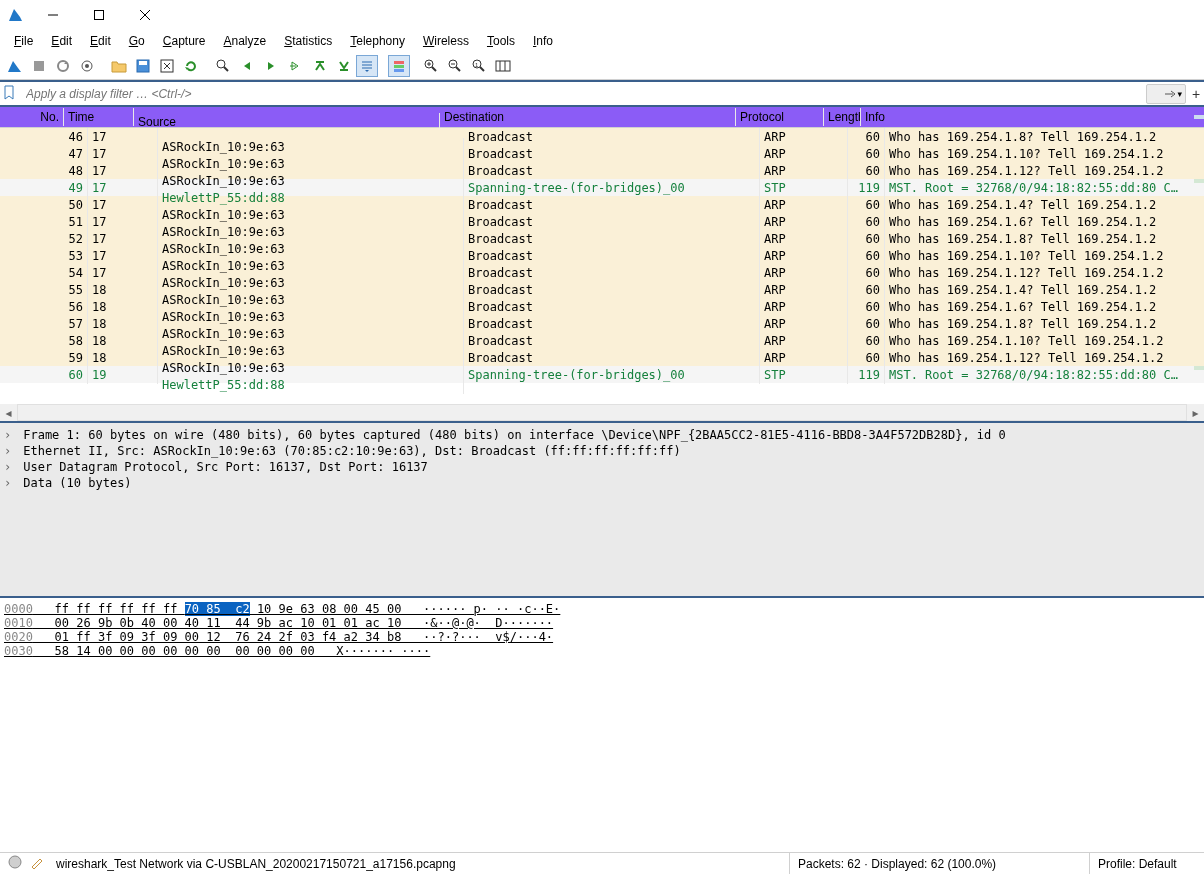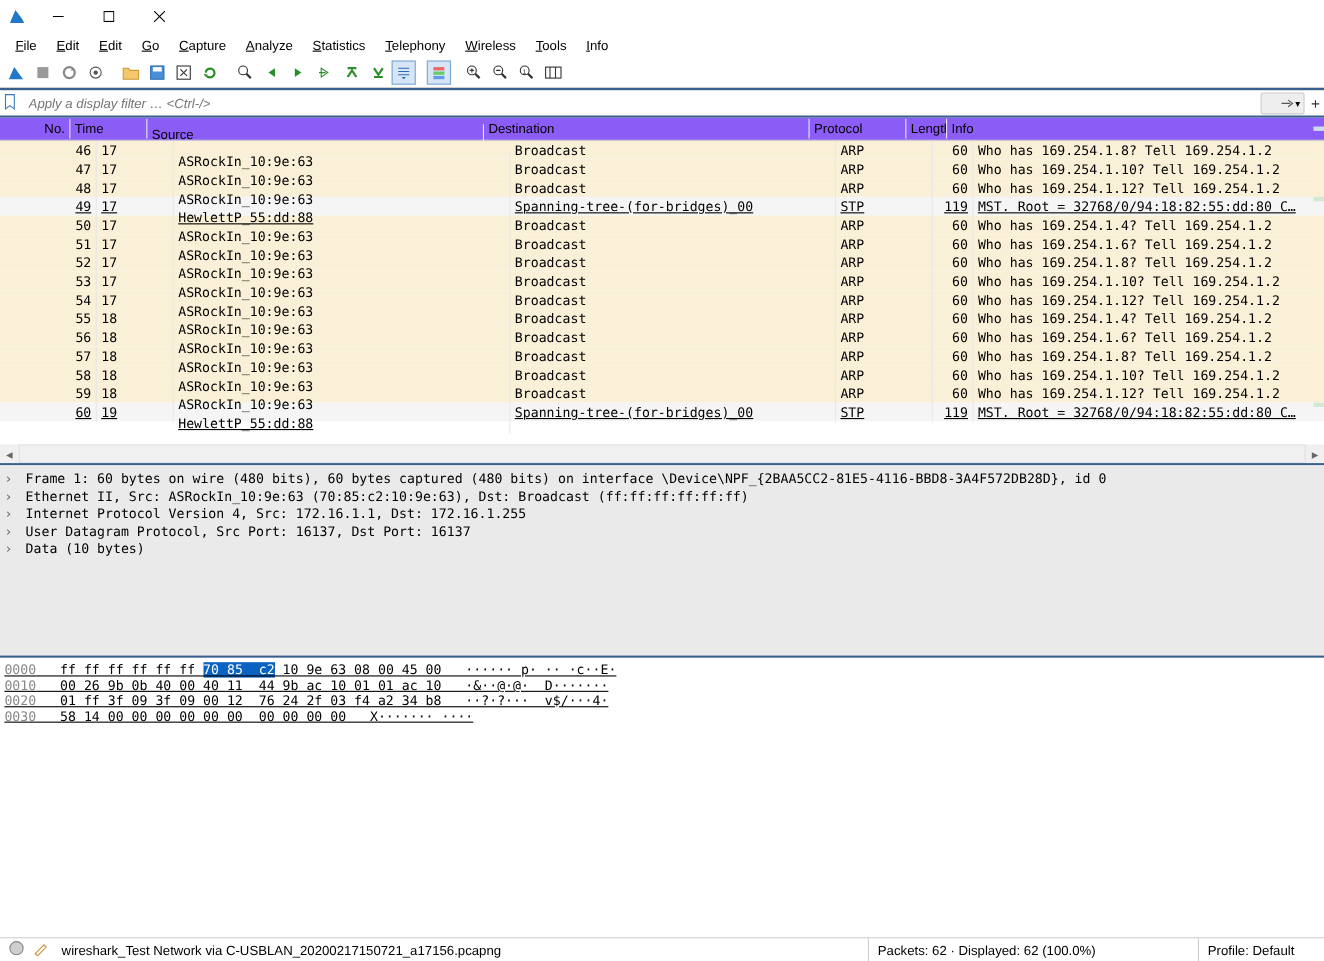--- a/index.html
+++ b/index.html
@@ -19,21 +19,21 @@
 .filterbar .bookmark { width:18px; height:18px; margin:0 2px; }
 .filterbar input { flex:1; border:none; outline:none; font-size:12px; padding:3px 4px; font-style:italic; color:#4d7c0f; background:#fff; }
 .filterbar .apply-btn { width:40px; height:20px; background:#eee; border:1px solid #ccc; margin:0 2px; display:flex; align-items:center; justify-content:flex-end; padding-right:3px; border-radius:2px;}
 .filterbar .plus { width:16px; text-align:center; color:#333; font-size:14px;}
 .packet-list { flex:0 0 auto; border-bottom:2px solid #3a5f8c; overflow:hidden; display:flex; flex-direction:column;}
 .pl-header { display:flex; background:#8b5cf6; border-bottom:1px solid #d0d0d0; height:21px; align-items:center; font-weight:normal;}
 .pl-header > div, .pl-row > div { padding:2px 4px; overflow:hidden; white-space:nowrap; border-right:1px solid #e8e8e8;}
 .pl-body { overflow-y:scroll; overflow-x:auto; height:276px;}
 .pl-row { display:flex; height:17px; font-family:Consolas,monospace; font-size:12px; align-items:flex-start;padding-left:24px;}
 .pl-row.arp { background:#faf0d7; }
-.pl-row.stp { background:#f5f5f5; color:#000000;text-decoration:underline; }
+.pl-row.stp { background:#f5f5f5; color:#15803d; }
 .col-no { width:64px; text-align:right;}
 .col-time { width:70px;}
 .col-src { width:306px;margin-top:10px;}
 .col-dst { width:296px;}
 .col-proto { width:88px;}
 .col-len { width:37px; text-align:right;}
 .col-info { flex:1; border-right:none !important;}
 .col-strip { width:10px; background:#cde; border-right:none !important;}
 .pl-row.arp .col-strip { background:#faf0d7;}
 .pl-row.stp .col-strip { background:#d4e8d4;}
@@ -404,21 +404,20 @@
   <div class="hscroll">
     <div class="arrow">◂</div>
       <div class="track"></div>
       <div class="arrow">▸</div>
   </div>
 </div>
 
 <div class="details" id="details">
     <div class="line"><span class="expander">›</span> Frame 1: 60 bytes on wire (480 bits), 60 bytes captured (480 bits) on interface \Device\NPF_{2BAA5CC2-81E5-4116-BBD8-3A4F572DB28D}, id 0</div>
     <div class="line"><span class="expander">›</span> Ethernet II, Src: ASRockIn_10:9e:63 (70:85:c2:10:9e:63), Dst: Broadcast (ff:ff:ff:ff:ff:ff)</div>
-    <div class="line"><span class="expander">›</span> Internet Protocol Version 4, Src: 172.16.1.1, Dst: 172.16.1.255</div>
     <div class="line"><span class="expander">›</span> User Datagram Protocol, Src Port: 16137, Dst Port: 16137</div>
     <div class="line"><span class="expander">›</span> Data (10 bytes)</div>
   </div>
 
 <div class="hexdump" id="hexdump"><div><span class="offset">0000</span>   ff ff ff ff ff ff <span class="hl">70 85  c2</span> 10 9e 63 08 00 45 00   ······ p· ·· ·c··E·</div><div><span class="offset">0010</span>   00 26 9b 0b 40 00 40 11  44 9b ac 10 01 01 ac 10   ·&amp;··@·@·  D·······</div><div><span class="offset">0020</span>   01 ff 3f 09 3f 09 00 12  76 24 2f 03 f4 a2 34 b8   ··?·?···  v$/···4·</div><div><span class="offset">0030</span>   58 14 00 00 00 00 00 00  00 00 00 00   X······· ····</div></div>
 
 <div class="statusbar">
   <div style="border:none;padding:0 4px;">
       <span><svg width="14" height="14">
           <circle cx="7" cy="7" r="6" fill="#cfcfcf" stroke="#888"></circle>

